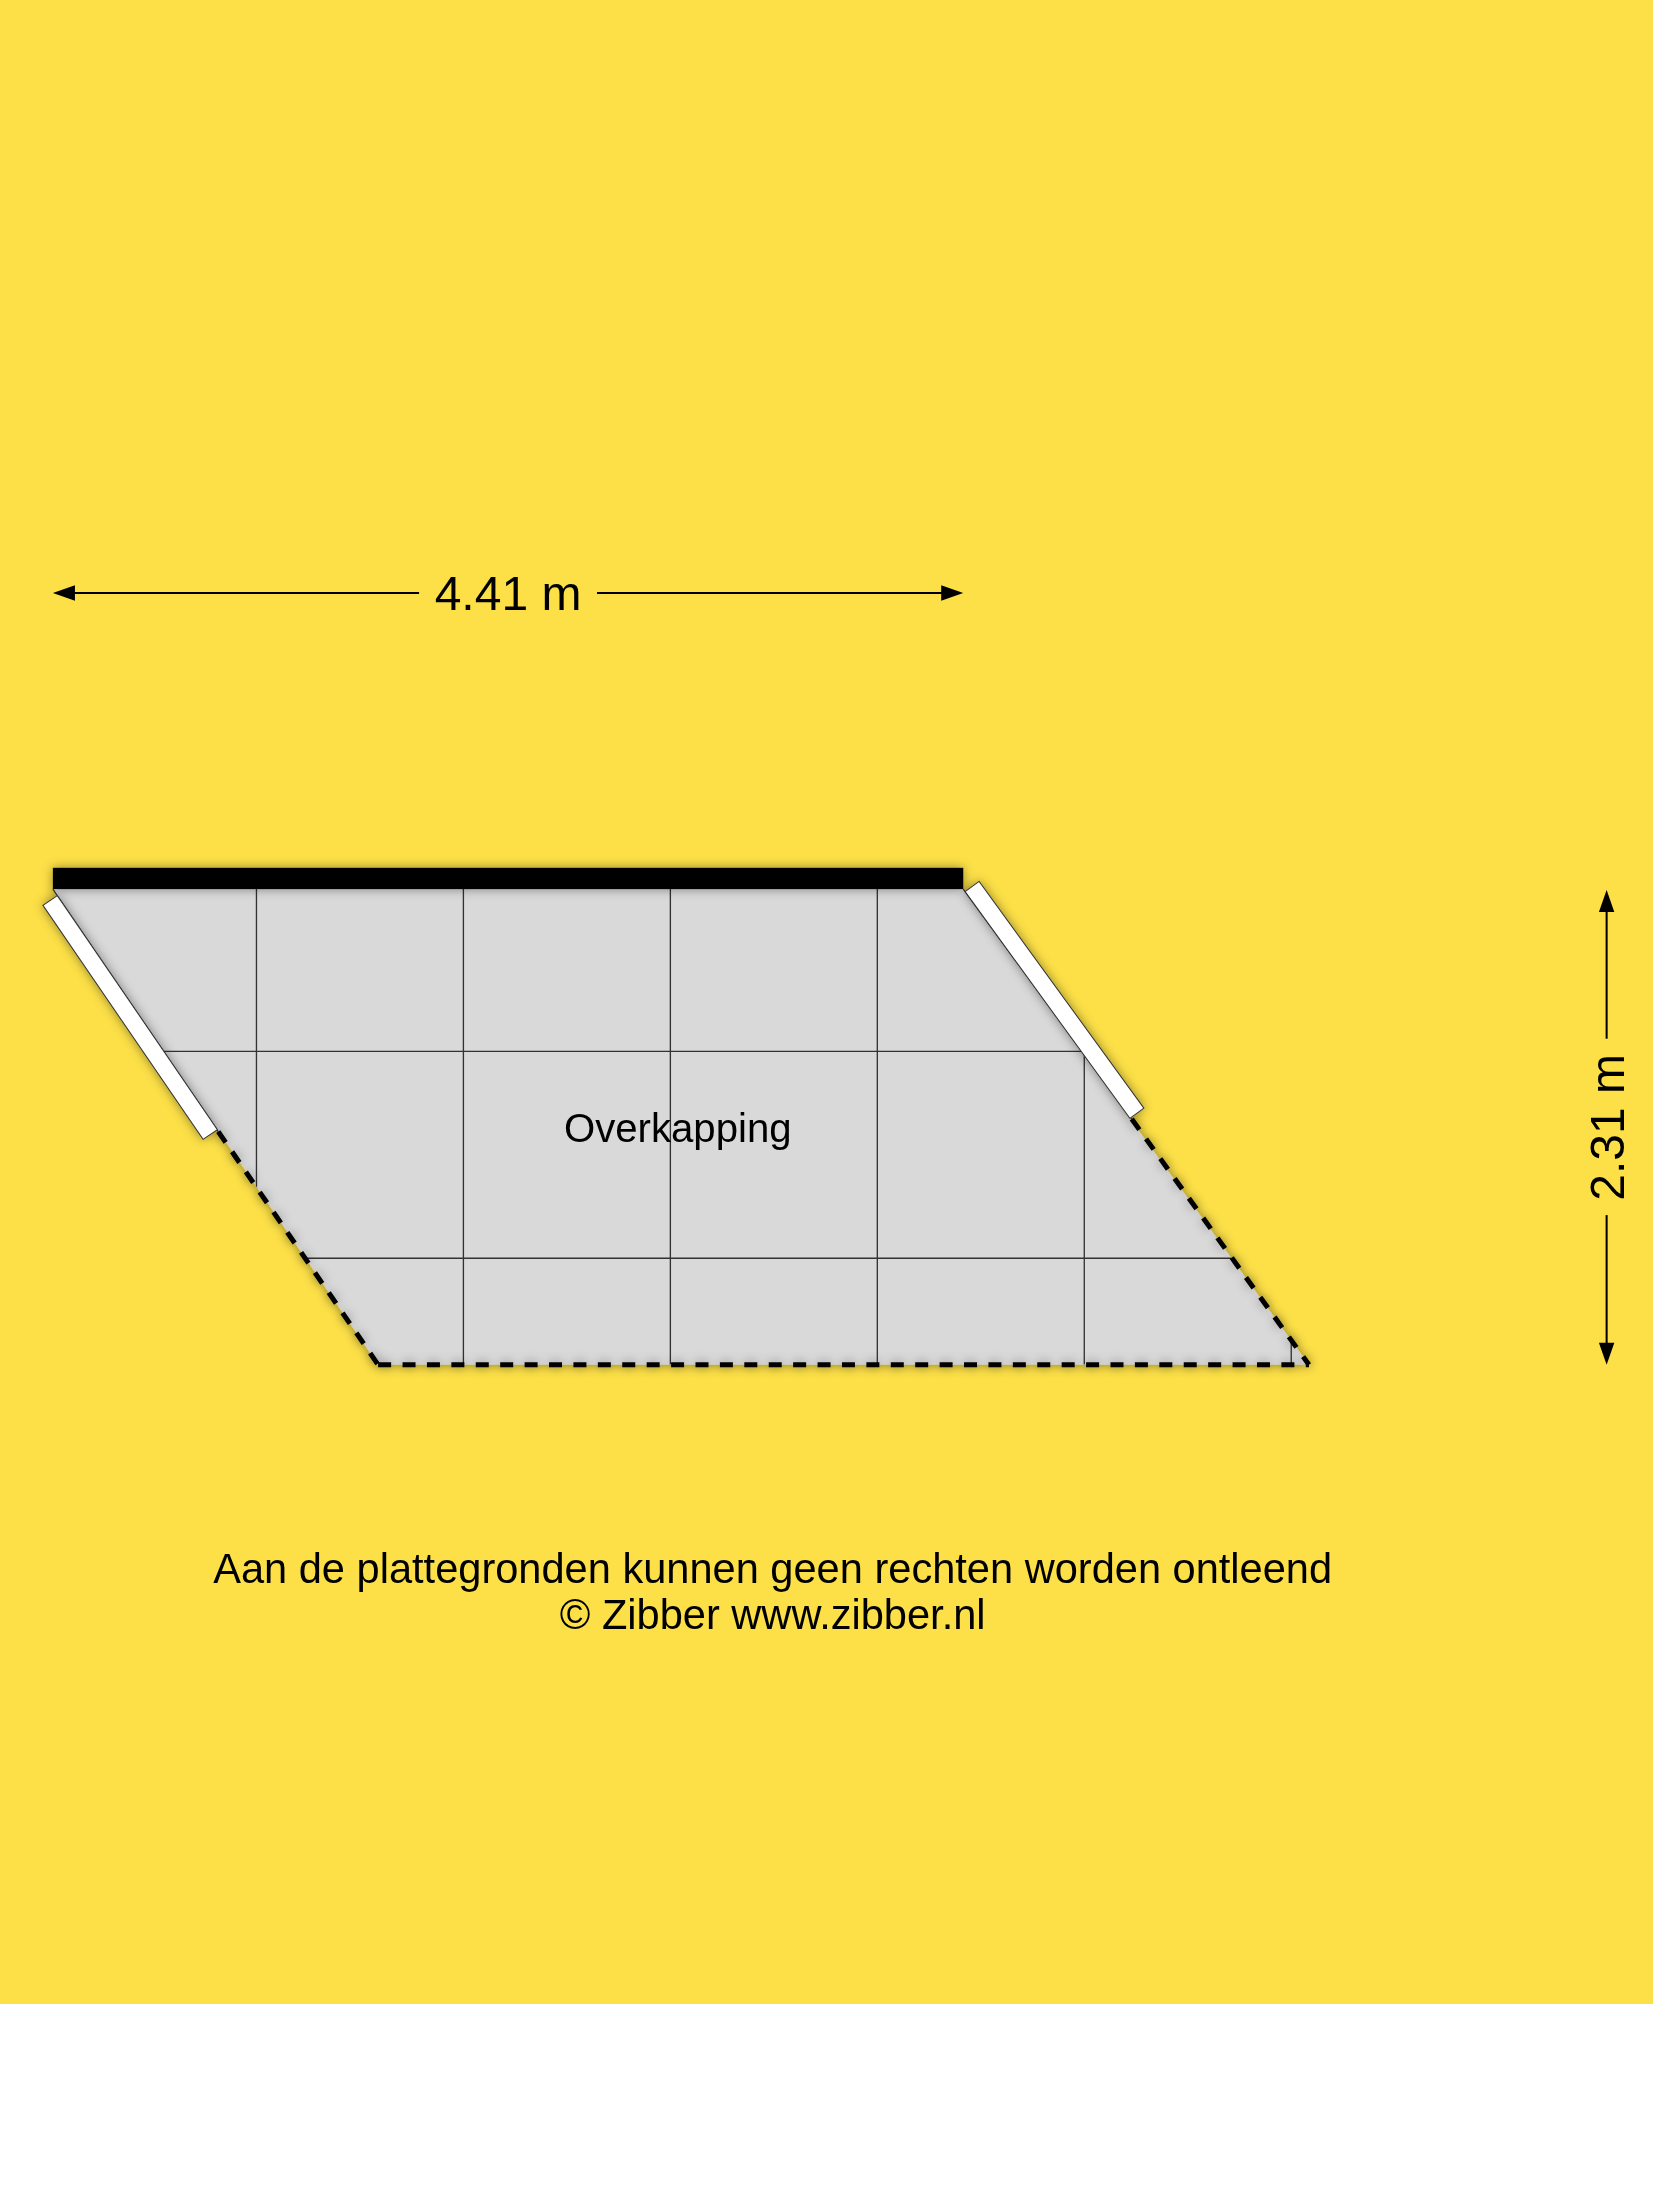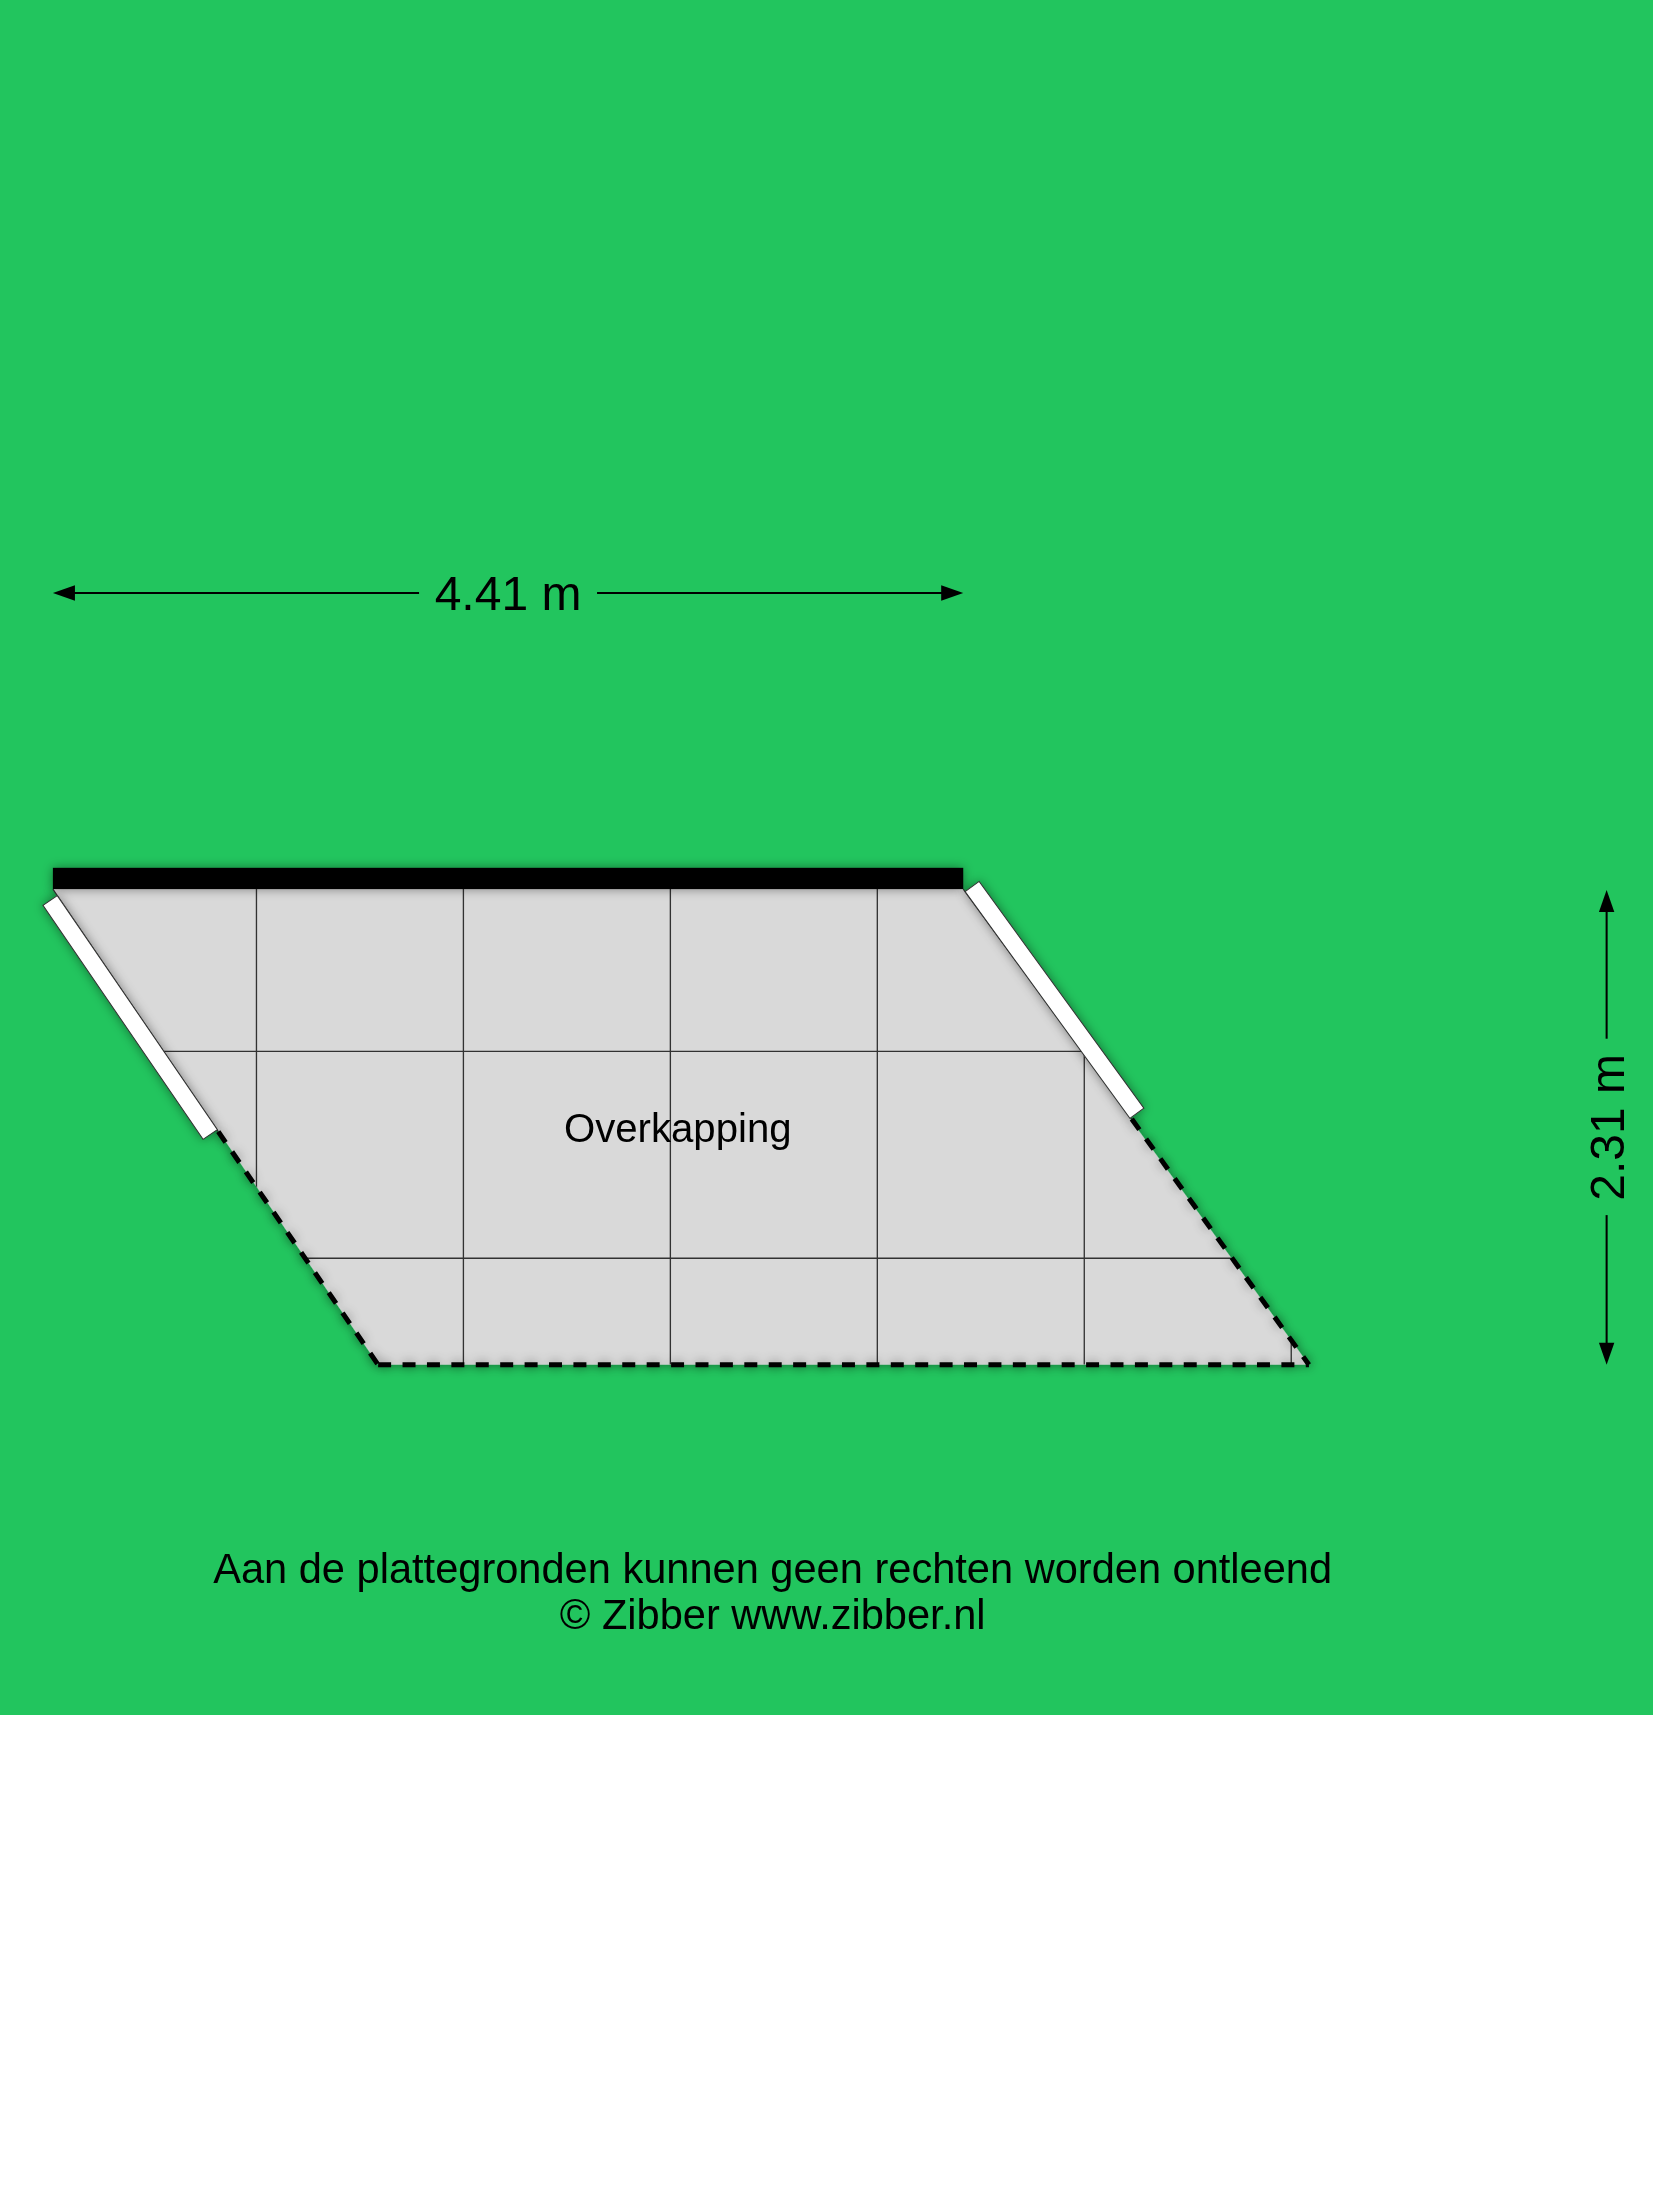--- a/index.html
+++ b/index.html
@@ -1,16 +1,16 @@
 <!DOCTYPE html>
 <html style="font-size:12.6px"><head>
 <meta charset="utf-8">
 <style>
   html,body{margin:0;padding:0;background:#ffffff;}
-  .page{width:1654px;height:1715px;position:relative;background:#22c55e;overflow:hidden;}
+  .page{width:1654px;height:2004px;position:relative;background:#fde047;overflow:hidden;}
   svg{display:block;}
   text{font-family:"Liberation Sans", sans-serif;fill:#000000;}
 </style>
 </head>
 <body>
 <div class="page">
 <svg width="1654" height="2205" viewBox="0 0 2100 2800">
   <defs>
     <clipPath id="planclip">
       <polygon points="67,1129 1223,1129 1662,1733 480,1733"></polygon>

